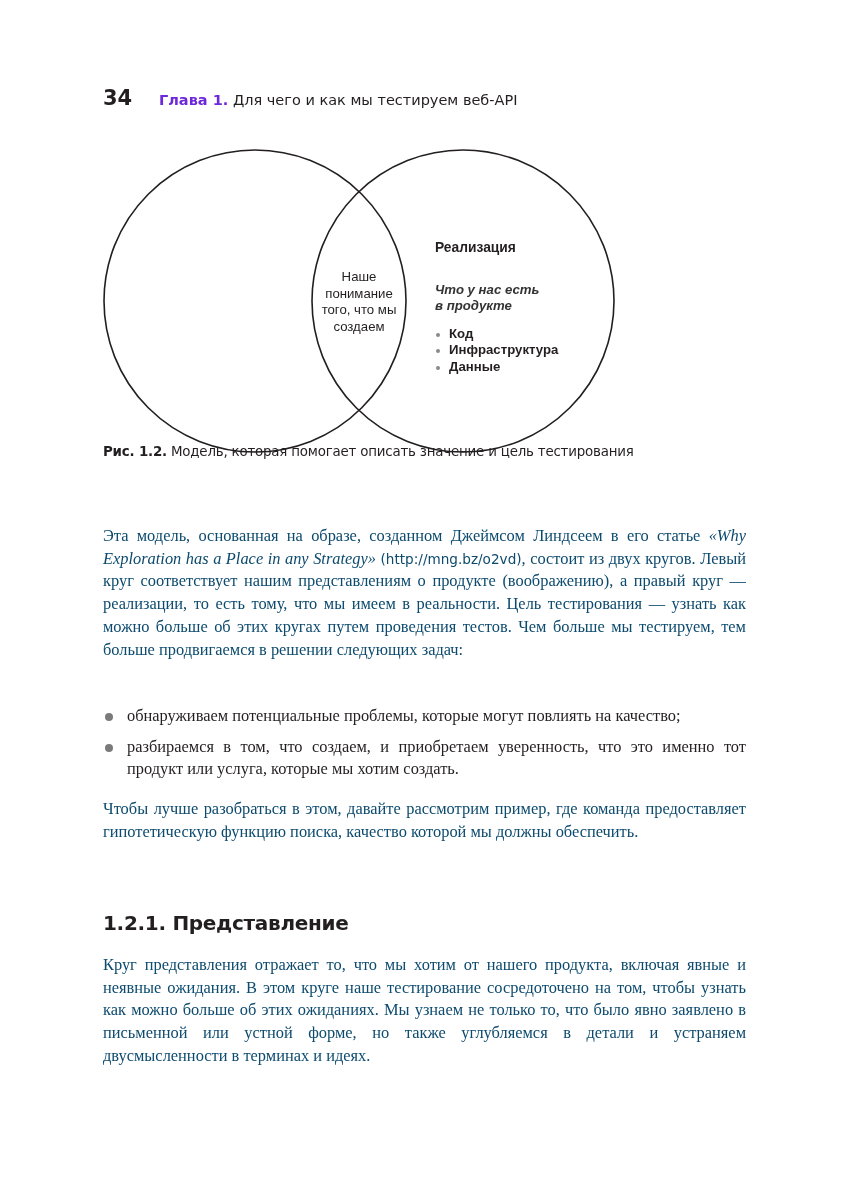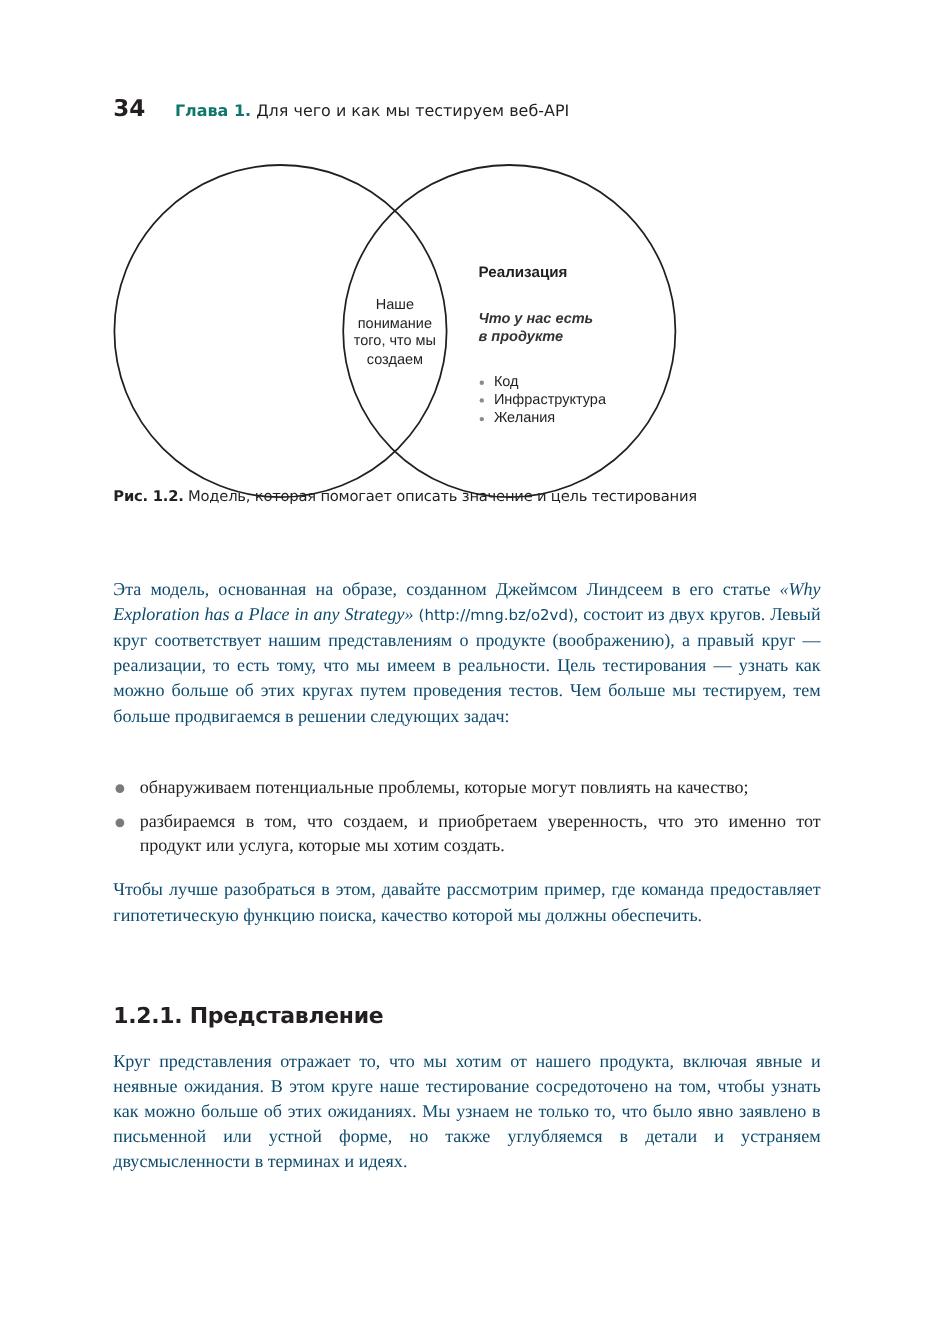--- a/index.html
+++ b/index.html
@@ -1,20 +1,20 @@
 <!DOCTYPE html>
 <html><head>
 <meta charset="utf-8">
 <style>
   html, body { margin:0; padding:0; background:#ffffff; }
   body { width:849px; height:1200px; position:relative; overflow:hidden; color:#231f20; }
   .header { position:absolute; left:103px; top:86px; height:26px; display:flex; align-items:baseline; }
   .page-num { font-family:"DejaVu Sans", sans-serif; font-weight:bold; font-size:21px; color:#231f20; width:56px; }
   .running-head { font-family:"DejaVu Sans", sans-serif; font-size:14.5px; color:#231f20; }
-  .running-head .ch { font-weight:bold; color:#0f766e; }
+  .running-head .ch { font-weight:bold; color:#6d28d9; }
 
   .venn { position:absolute; left:0; top:0; width:849px; height:470px; }
   .venn svg { position:absolute; left:0; top:0; }
   .vtext { position:absolute; font-family:"Liberation Sans", sans-serif; color:#231f20; font-size:13.2px; line-height:16.5px; }
   .vtitle { font-weight:bold; font-size:13.8px; }
   .vsub { font-style:italic; color:#333; }
   .vlist { list-style:none; margin:0; padding:0; }
   .vlist li { position:relative; padding-left:14px; }
   .vlist li::before { content:""; position:absolute; left:1px; top:7px; width:4px; height:4px; border-radius:50%; background:#8a8a8a; }
   .vcenter { text-align:center; width:100px; }
@@ -54,24 +54,24 @@
     <div>того, что мы</div>
     <div>создаем</div>
   </div>
 
   <div class="vtext" style="left:435px; top:240px;">
     <div class="vtitle">Реализация</div>
     <div class="vsub" style="margin-top:25px;font-weight:bold;">
       <div>Что у нас есть</div>
       <div>в продукте</div>
     </div>
-    <ul class="vlist" style="margin-top:24px;">
+    <ul class="vlist" style="margin-top:11px;font-weight:bold;">
       <li>Код</li>
       <li>Инфраструктура</li>
-      <li>Желания</li>
+      <li>Данные</li>
     </ul>
   </div>
 </div>
 
 <div class="caption">
   <b>Рис. 1.2.</b> <span>Модель, которая помогает описать значение и цель тестирования</span>
 </div>
 
 <div class="body-text p1"><span>Эта модель, основанная на образе, созданном Джеймсом Линдсеем в его статье </span><span class="it">«Why Exploration has a Place in any Strategy»</span> <span class="url">(http://mng.bz/o2vd)</span><span>, состоит из двух кругов. Левый круг соответствует нашим представлениям о продукте (воображению), а правый круг — реализации, то есть тому, что мы имеем в реальности. Цель тестирования — узнать как можно больше об этих кругах путем проведения тестов. Чем больше мы тестируем, тем больше продвигаемся в решении следующих задач:</span></div>
 

